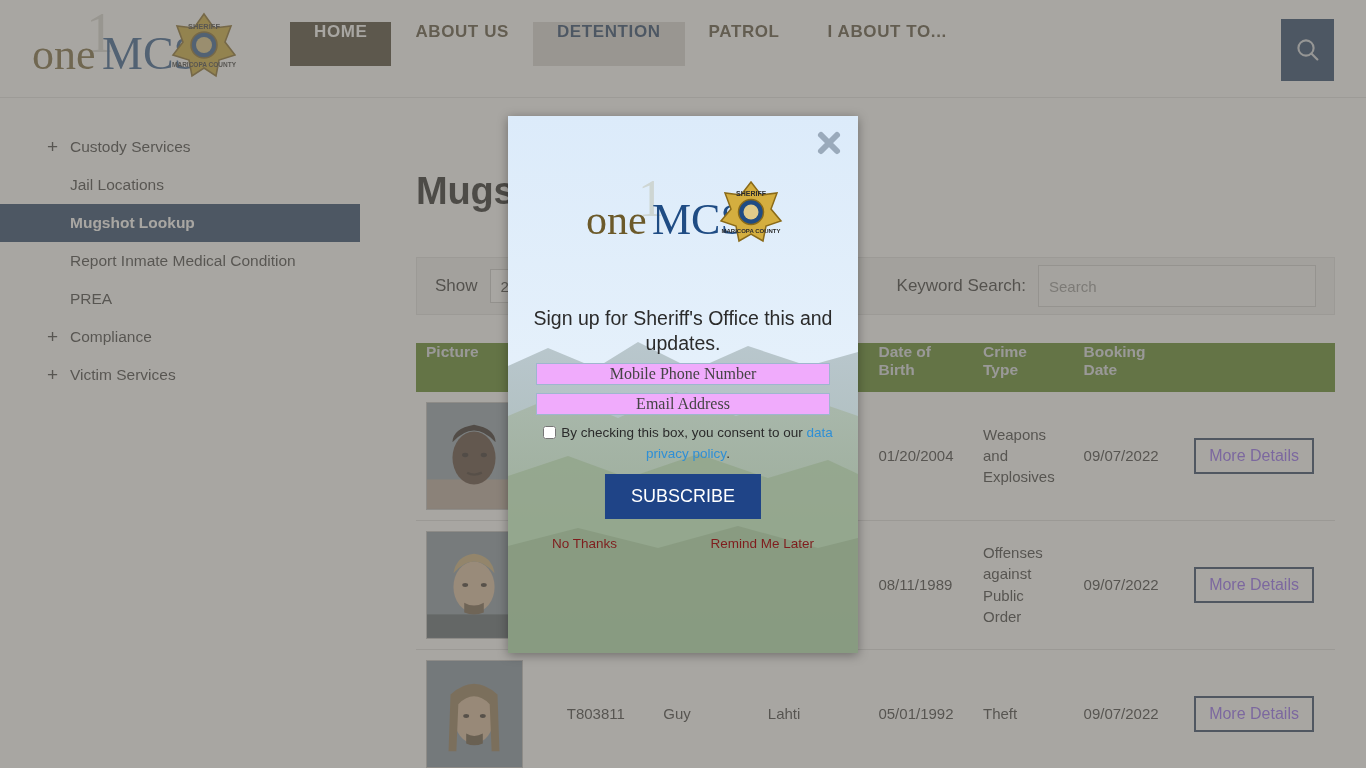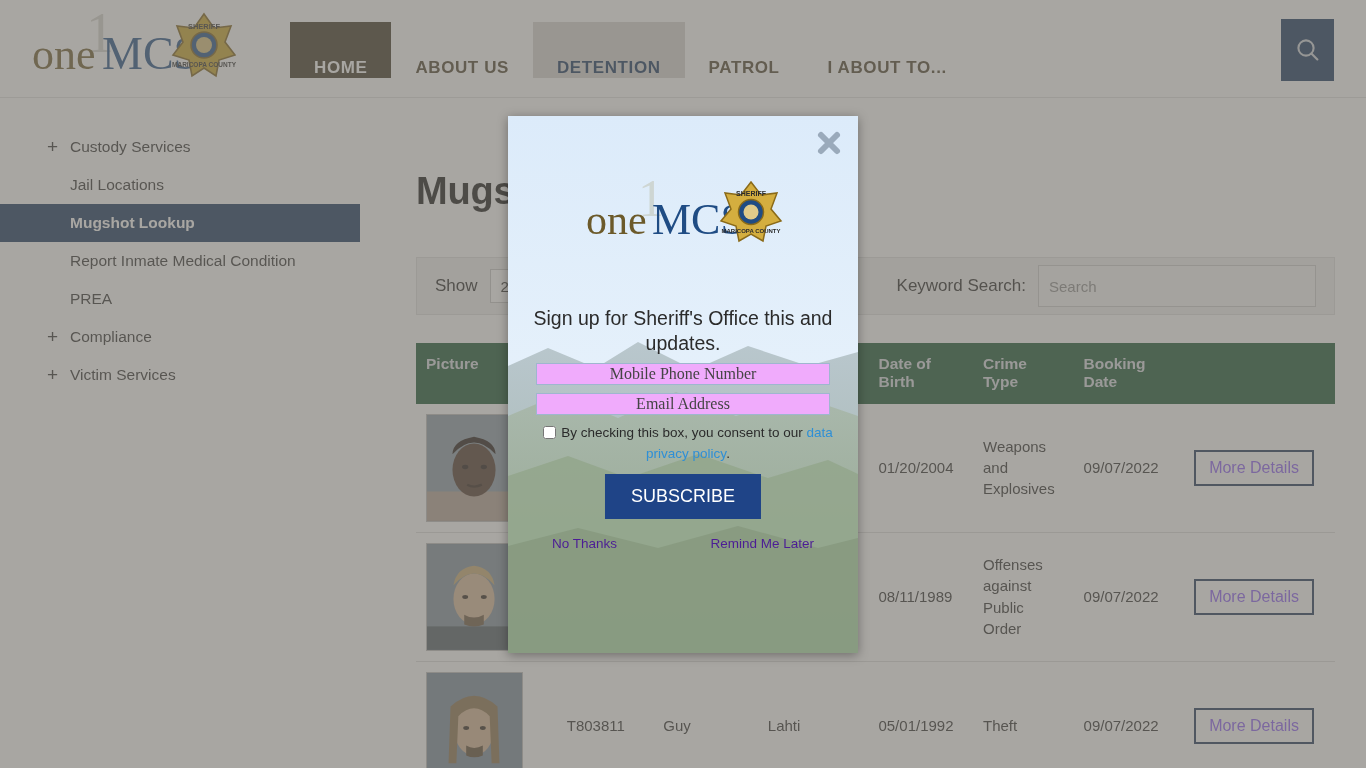--- a/index.html
+++ b/index.html
@@ -32,22 +32,22 @@
     width: 216px; height: 92px;
     display: flex; align-items: center;
   }
   .logo-svg { display:block; }
 
   .nav-links {
     position: absolute; left: 290px; top: 22px;
     display: flex; align-items: stretch; height: 56px;
   }
   .nav-item {
-    display: flex; align-items: flex-end; justify-content: center;
-    padding: 0 24px; height: 56px;
+    display: flex; align-items: flex-start; justify-content: center;
+    padding: 0 24px; height: 44px;
     font-size: 17px; letter-spacing: .6px; font-weight: 600;
     color: #4b412a; cursor: pointer; white-space: nowrap;
   }
   .nav-item.home { background: #3a3320; color: #ffffff; }
   .nav-item.active-section { background: #d7d6d2; color: #12305b; }
 
   .nav-search-btn {
     position: absolute; left: 1281px; top: 19px;
     width: 53px; height: 62px;
     background: #123059;
@@ -110,24 +110,24 @@
     height: 42px; width: 278px;
     border: 1px solid #cccccc; background: #f7f7f7;
     font-size: 15px; padding: 0 10px; color: #333;
     font-family: "Liberation Sans", sans-serif;
   }
   .search-input::placeholder { color: #8d8d8d; }
 
   
   table.mug { width: 100%; border-collapse: collapse; table-layout: fixed; }
   table.mug thead th {
-    background: #14532d; color: #d9dde4;
+    background: #4d7c0f; color: #d9dde4;
     font-size: 15.5px; font-weight: 700;
     text-align: left; vertical-align: top;
-    padding: 12px 10px 13px 10px;
+    padding: 0 10px 13px 10px;
     line-height: 1.15;
   }
   table.mug tbody td {
     font-size: 15px; color: #2a2a2a;
     padding: 10px 10px;
     vertical-align: middle;
     border-bottom: 1px solid #dedede;
     line-height: 1.42;
   }
   .col-pic   { width: 140px; }
@@ -216,21 +216,21 @@
     transform: translateX(-50%);
     background: #1f4487; color: #ffffff;
     border: none; border-radius: 0;
     font-size: 18px; padding: 12px 26px;
     cursor: pointer;
     font-family: "Liberation Sans", sans-serif;
   }
   .modal-links {
     position: absolute; left: 44px; right: 44px; top: 420px;
     display: flex; justify-content: space-between;
-    font-size: 13.5px; color: #4c1d95;
+    font-size: 13.5px; color: #7f1d1d;
   }
   .modal-links span { cursor: pointer; }
 </style>
 </head>
 <body>
 
 <div id="page">
 
   <div class="topnav">
 

